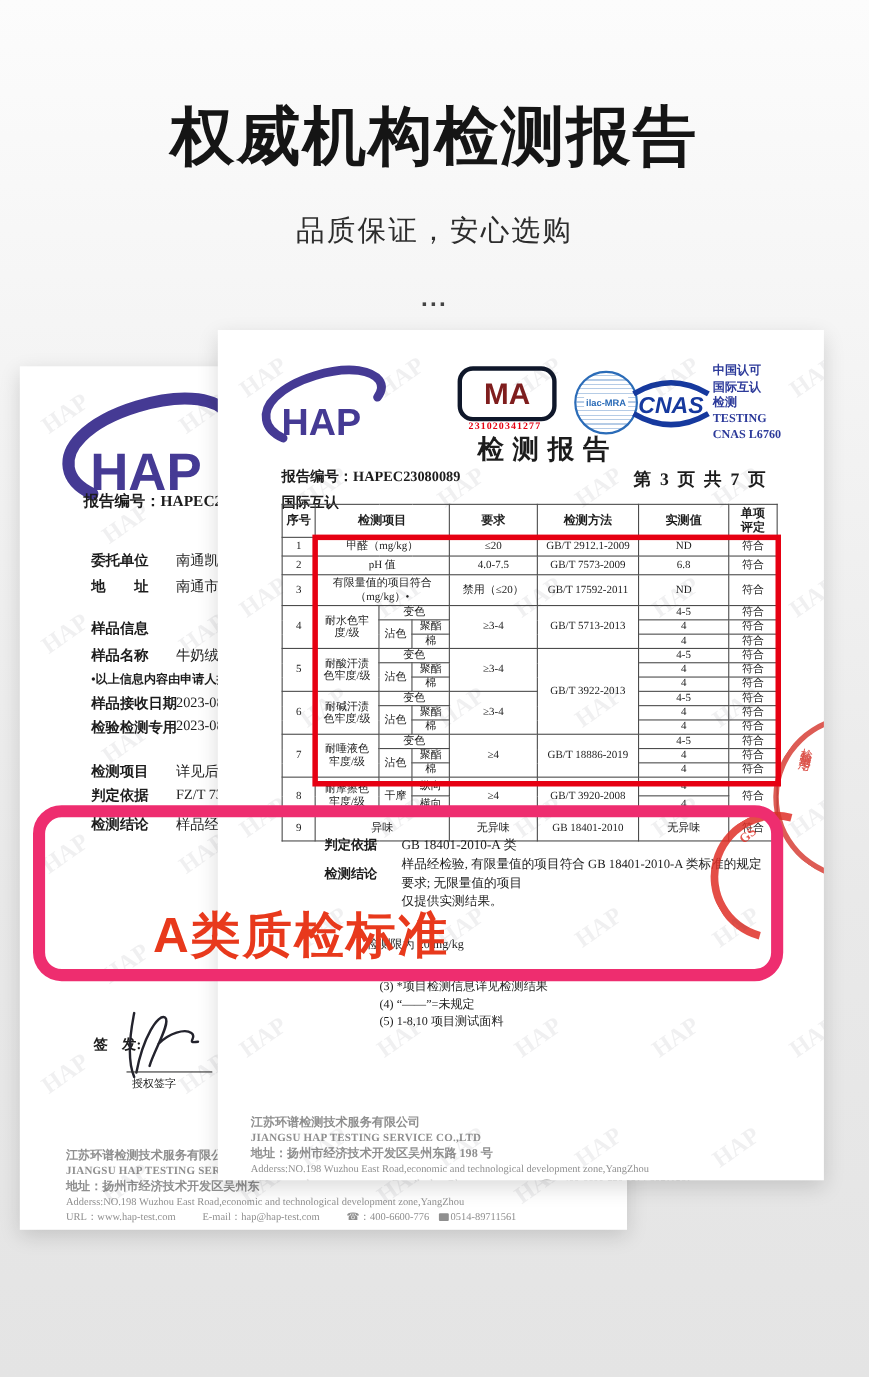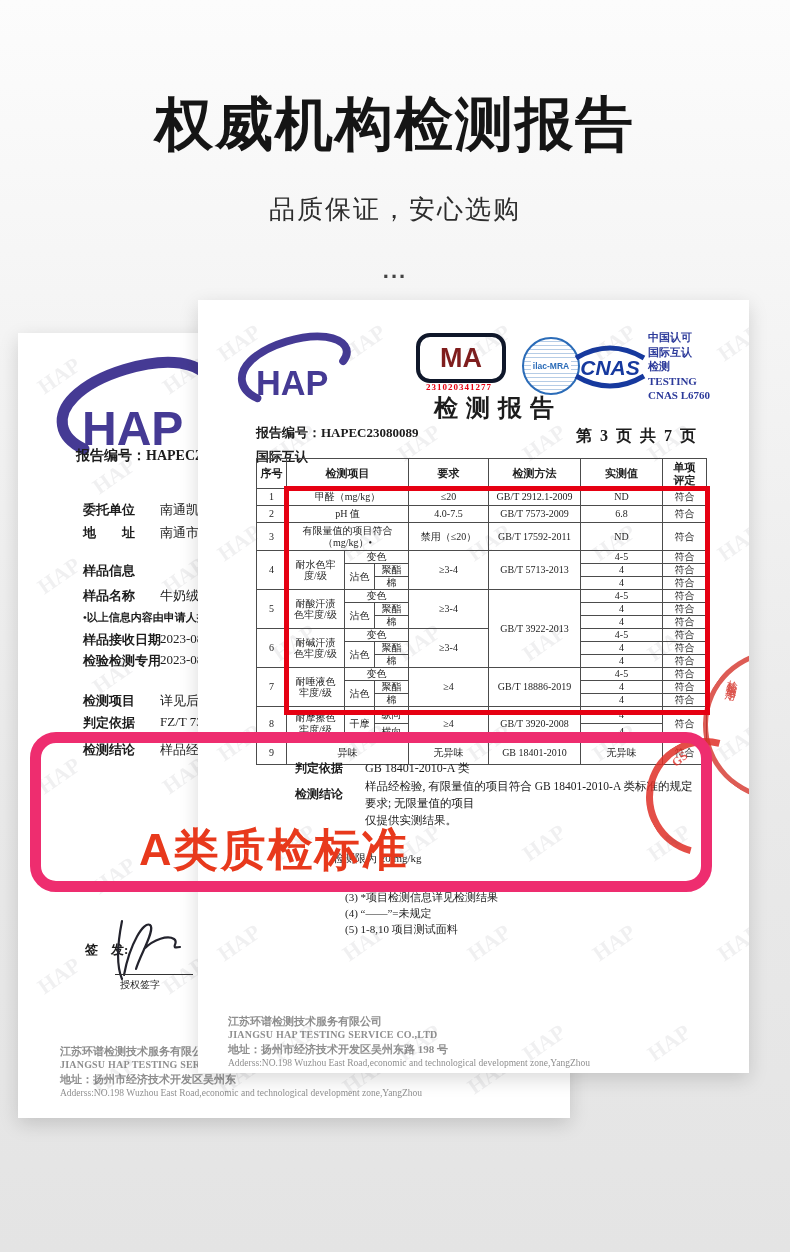--- a/index.html
+++ b/index.html
@@ -72,20 +72,26 @@
       <path d="M14 60 C20 28 34 6 40 10 C46 14 30 40 26 54 M34 34 C44 24 58 20 64 24 C70 28 58 34 70 32 M12 6 C8 26 6 50 12 64" fill="none" stroke="#23232d" stroke-width="2.2" stroke-linecap="round"></path>
     </svg>
     <div class="abs" style="left:97px;top:641px;width:78px;height:1px;background:#333;"></div>
     <div class="abs" style="left:102px;top:645px;font-size:10px;">授权签字</div>
 
     <div class="abs foot" style="left:42px;top:712px;width:500px;">
       <div class="cn">江苏环谱检测技术服务有限公司</div>
       <div class="en" style="margin-top:2px;">JIANGSU HAP TESTING SERVICE</div>
       <div class="cn" style="font-weight:700;margin-top:2px;">地址：扬州市经济技术开发区吴州东</div>
       <div class="sm" style="margin-top:2px;">Adderss:NO.198 Wuzhou East Road,economic and technological development zone,YangZhou</div>
+      <div class="sm" style="margin-top:2px;white-space:nowrap;">
+        <span>URL：www.hap-test.com</span>
+        <span style="margin-left:22px;">E-mail：hap@hap-test.com</span>
+        <span style="margin-left:22px;">☎：</span><span>400-6600-776</span>
+        <span class="fax-ic"></span><span>0514-89711561</span>
+      </div>
     </div>
   <span class="wm" style="left: 18px; top: 30px;">HAP</span>
       <span class="wm" style="left: 143px; top: 30px;">HAP</span>
       <span class="wm" style="left: 268px; top: 30px;">HAP</span>
       <span class="wm" style="left: 393px; top: 30px;">HAP</span>
       <span class="wm" style="left: 518px; top: 30px;">HAP</span>
       <span class="wm" style="left: 73px; top: 130px;">HAP</span>
       <span class="wm" style="left: 198px; top: 130px;">HAP</span>
       <span class="wm" style="left: 323px; top: 130px;">HAP</span>
       <span class="wm" style="left: 448px; top: 130px;">HAP</span>

